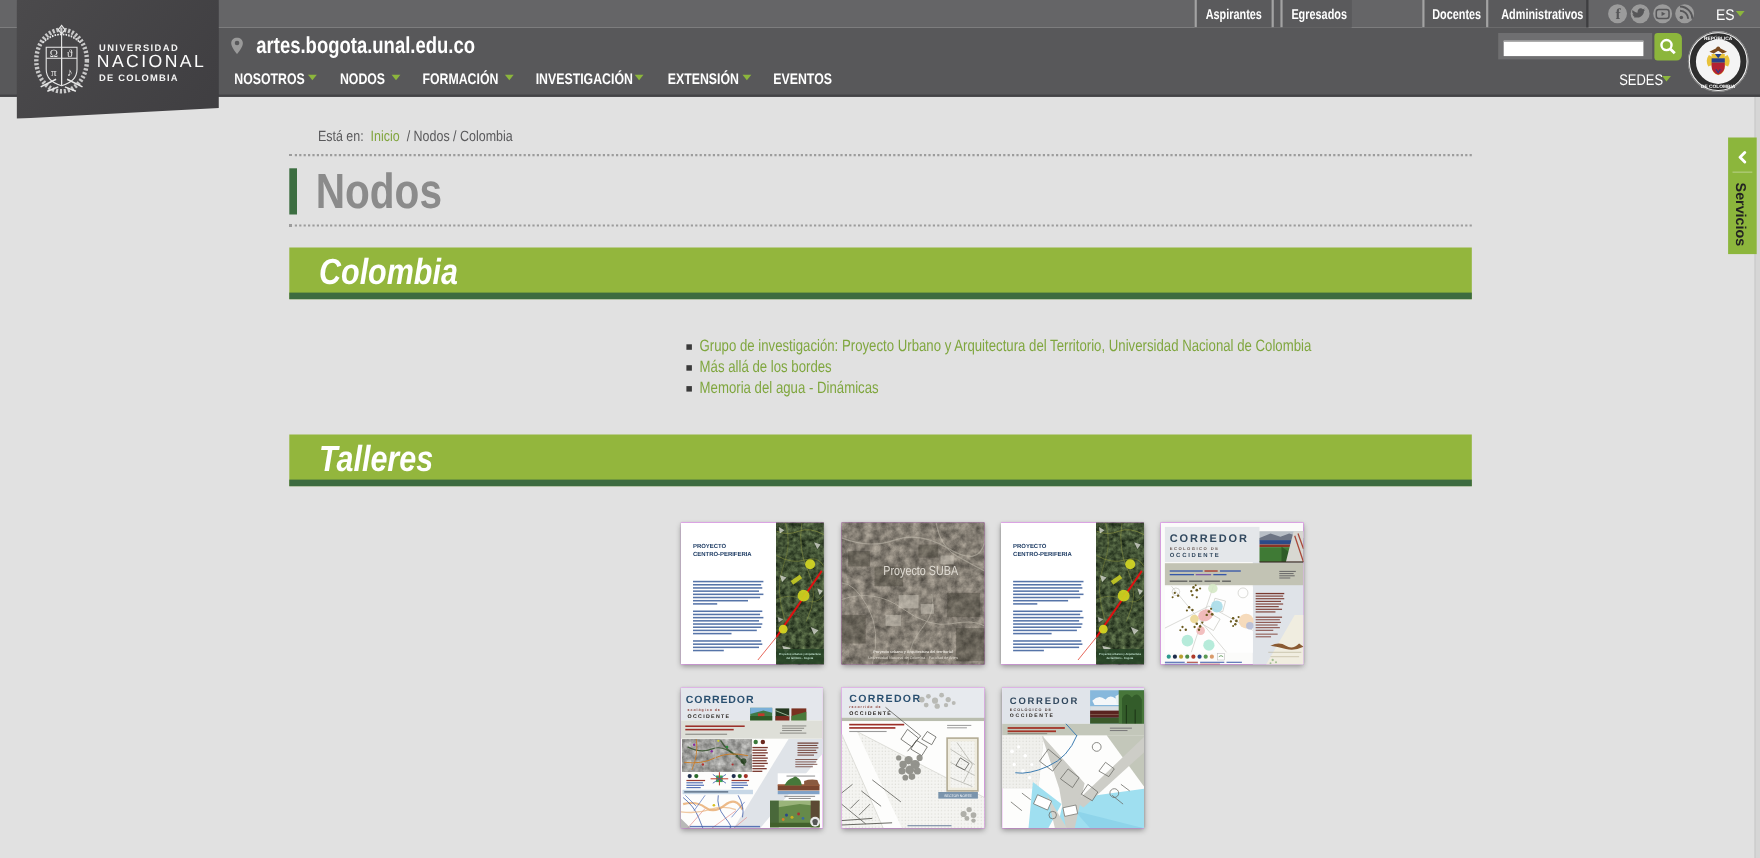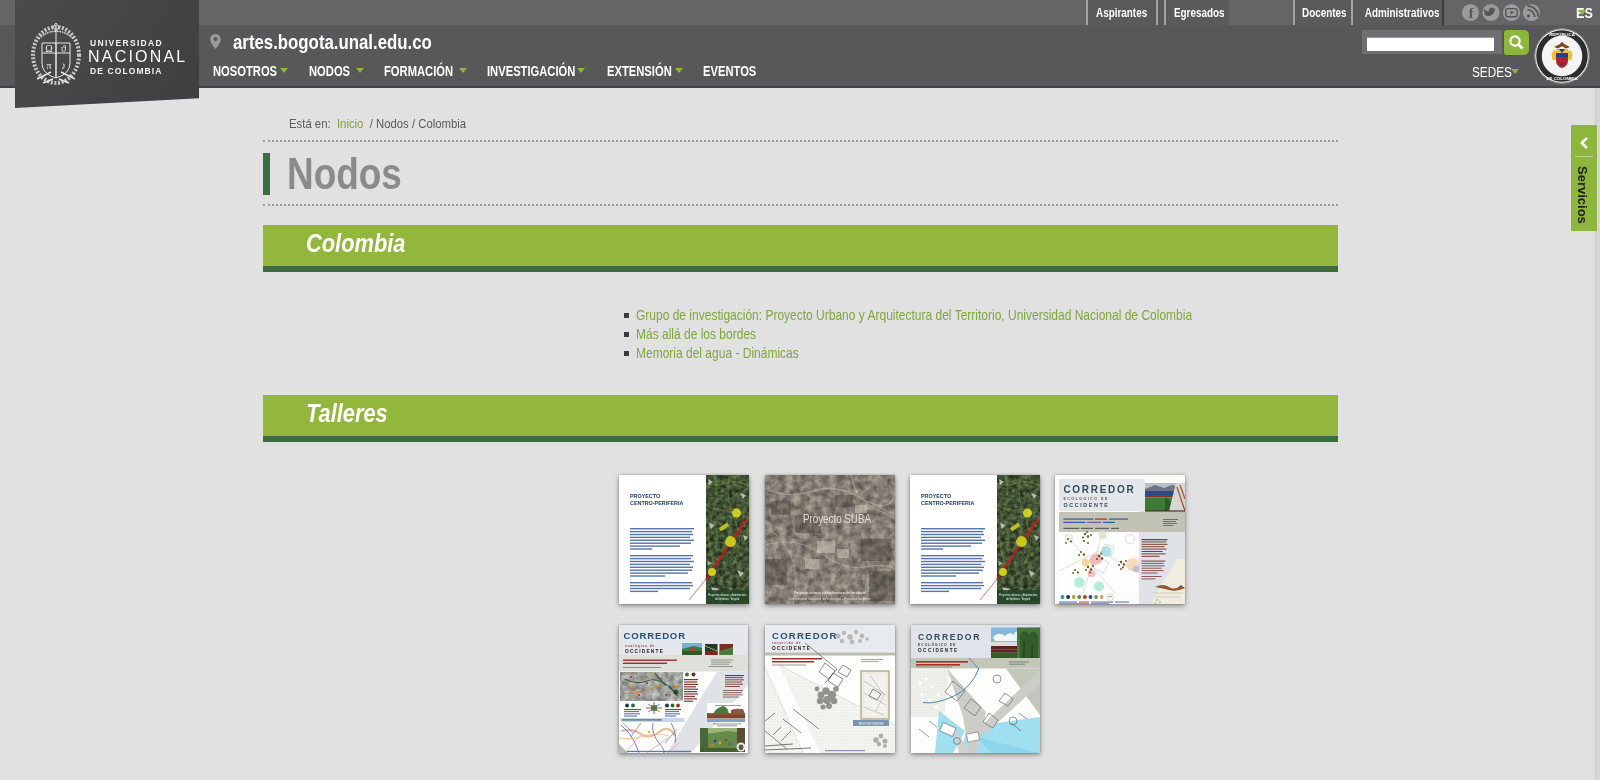--- a/index.html
+++ b/index.html
@@ -21,21 +21,21 @@
 #sbox{left:1362px;top:30px;width:140px;height:24px;background:#6f6f71;}
 #sinput{left:1367px;top:37px;width:127px;height:13px;background:#fff;border-top:1px solid #999;}
 #sbtn{left:1504px;top:30px;width:25px;height:25px;background:#8cb63c;border-radius:3px 5px 5px 3px;}
 #sedes{left:1472px;top:64px;color:#fff;font-size:14px;font-weight:normal;}
 #bc{left:289px;top:116px;font-size:13.5px;color:#59595b;text-align:right;}
 #bc a{color:#80a53d;text-decoration:none;}
 .dotted{height:0;border-top:2px dotted #9c9c9c;}
 #tbar{left:263px;top:153px;width:7px;height:42px;background:#3c6e41;}
 #title{left:287px;top:148px;font-size:45px;font-weight:bold;color:#8b8b8b;}
 .banner{left:263px;width:1075px;height:41px;background:#93b63d;border-bottom:6px solid #3d6b40;}
-.bantxt{left:290px;color:#fff;font-size:26px;font-weight:bold;font-style:italic;margin-left:16px;}
+.bantxt{left:290px;color:#fff;font-size:33px;font-weight:bold;font-style:italic;}
 .bullet{width:5px;height:5px;background:#3a3a3a;}
 .lnk{font-size:15px;color:#7fa63e;}
 .thumb{box-shadow:0 2px 5px rgba(0,0,0,0.38),0 0 2px rgba(0,0,0,0.25);background:#d946ef;}
 #serv{left:1571px;top:125px;width:26px;height:106px;background:#8cb63c;}
 </style>
 </head>
 <body>
 <div id="topbar" class="abs"></div>
 <div class="abs" style="left:1595px;top:88px;width:5px;height:692px;background:#d6d6d6;border-left:1px solid #c9c9c9;"></div>
 <div class="abs tmenu" style="left:1086px;width:68px;"><span>Aspirantes</span></div>
@@ -51,21 +51,21 @@
   <text x="10" y="14.5" font-family="Liberation Serif" font-size="14" font-weight="bold" fill="#565658" text-anchor="middle">f</text>
   <path d="M24.5 12.5 c2 .8 4.5 .6 6.3 -.6 c1.8 -1.1 2.8 -3 2.7 -4.9 l1.3 -1.2 l-1.5 .3 l.9 -1.3 l-1.6 .6 c-1.3 -1.2 -3.2 -1 -4.2 .3 c-.6 .8 -.8 1.8 -.5 2.7 c-1.9 -.1 -3.6 -1 -4.8 -2.4 c-.7 1.5 -.2 3.2 1.2 4.1 l-1.2 -.3 c.1 1.4 1.2 2.6 2.6 2.9 l-1.3 .1 Z" fill="#565658"></path>
   <rect x="44.7" y="5.6" width="11.6" height="8.2" rx="2.2" fill="none" stroke="#565658" stroke-width="1.4"></rect>
   <path d="M49.5 7.7 l3.6 1.9 l-3.6 1.9 Z" fill="#565658"></path>
   <g fill="none" stroke="#565658" stroke-width="1.8">
     <path d="M66.3 6.7 a7.6 7.6 0 0 1 7.4 7.4"></path>
     <path d="M66.3 2.9 a11.4 11.4 0 0 1 11.2 11.2"></path>
   </g>
   <circle cx="67.5" cy="12.9" r="1.6" fill="#565658"></circle>
 </svg>
-<div class="abs" style="left:1560px;top:5px;color:#fff;font-size:14px;font-weight:bold;margin-left:16px;"><span class="cx" style="transform:scaleX(0.9);">ES</span></div>
+<div class="abs" style="left:1560px;top:5px;color:#fff;font-size:14px;font-weight:normal;"><span class="cx" style="transform:scaleX(0.9);">ES</span></div>
 <div class="abs tri" style="left:1578px;top:10px;"></div>
 
 <div id="header" class="abs"></div>
 <svg class="abs" style="left:210px;top:34px;" width="11" height="15" viewBox="0 0 12 17">
     <path d="M6 0 C2.7 0 0 2.6 0 5.9 C0 10.2 6 17 6 17 S12 10.2 12 5.9 C12 2.6 9.3 0 6 0 Z M6 8.2 A2.4 2.4 0 1 1 6 3.4 A2.4 2.4 0 0 1 6 8.2 Z" fill="#9a9a9a"></path>
   </svg>
 <div id="url" class="abs"><span class="cx" style="transform:scaleX(0.8);">artes.bogota.unal.edu.co</span></div>
 <div class="abs nav" style="left:213px;"><span>NOSOTROS</span></div>
 <div class="abs tri" style="left:280px;top:68px;"></div>
 <div class="abs nav" style="left:309px;"><span>NODOS</span></div>

